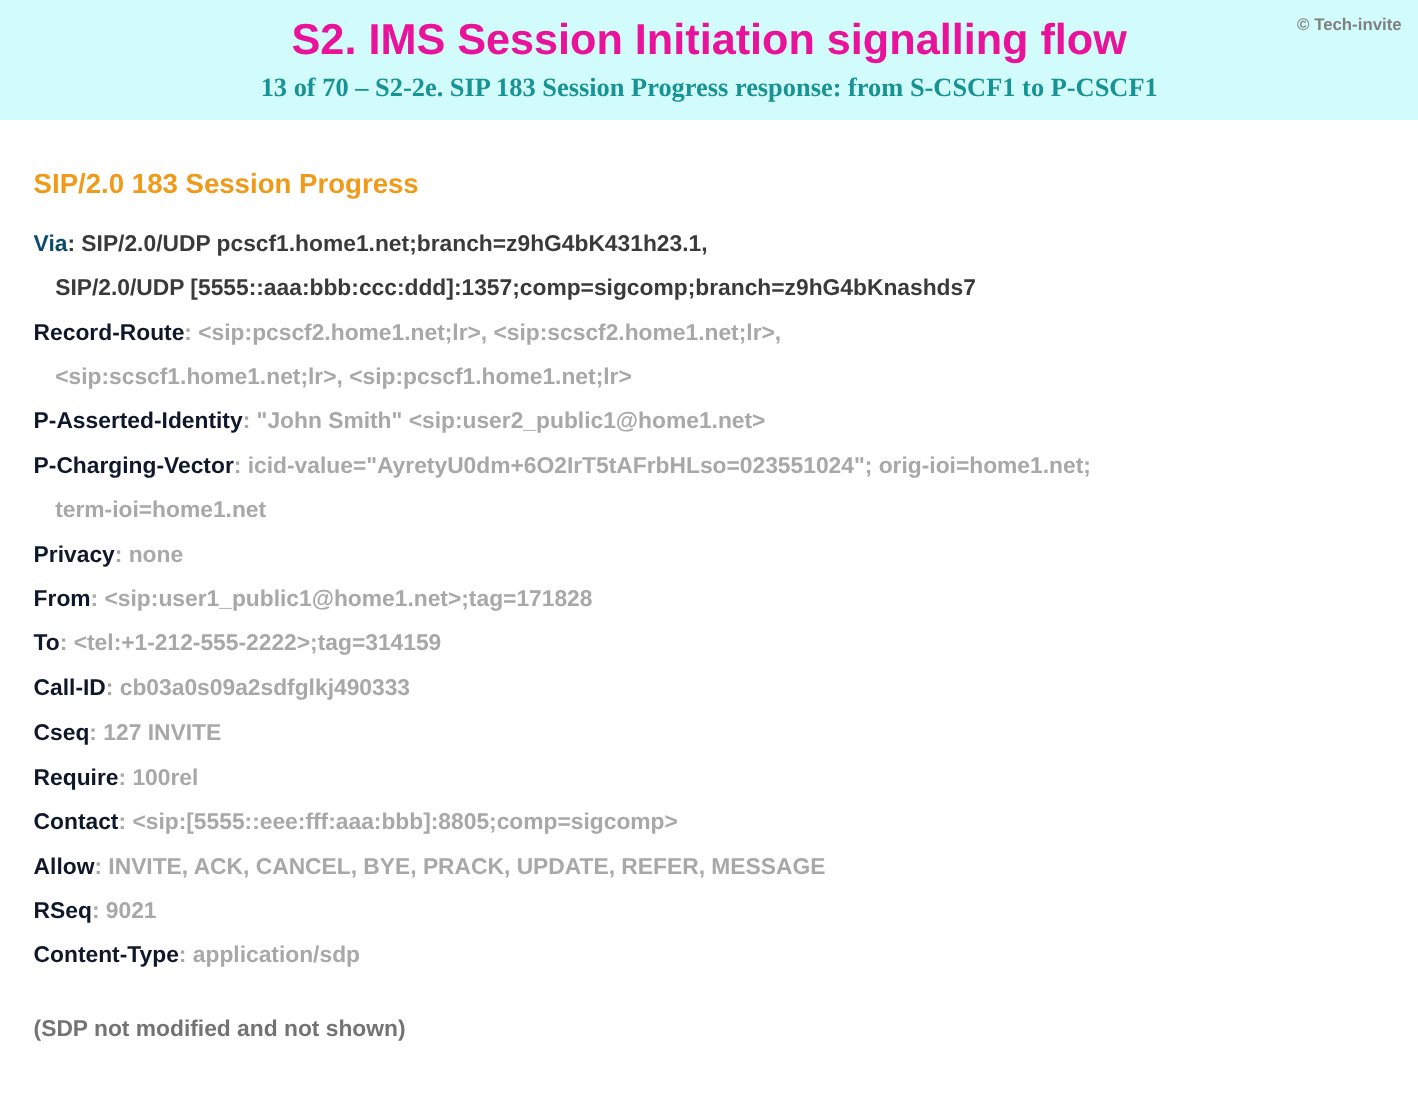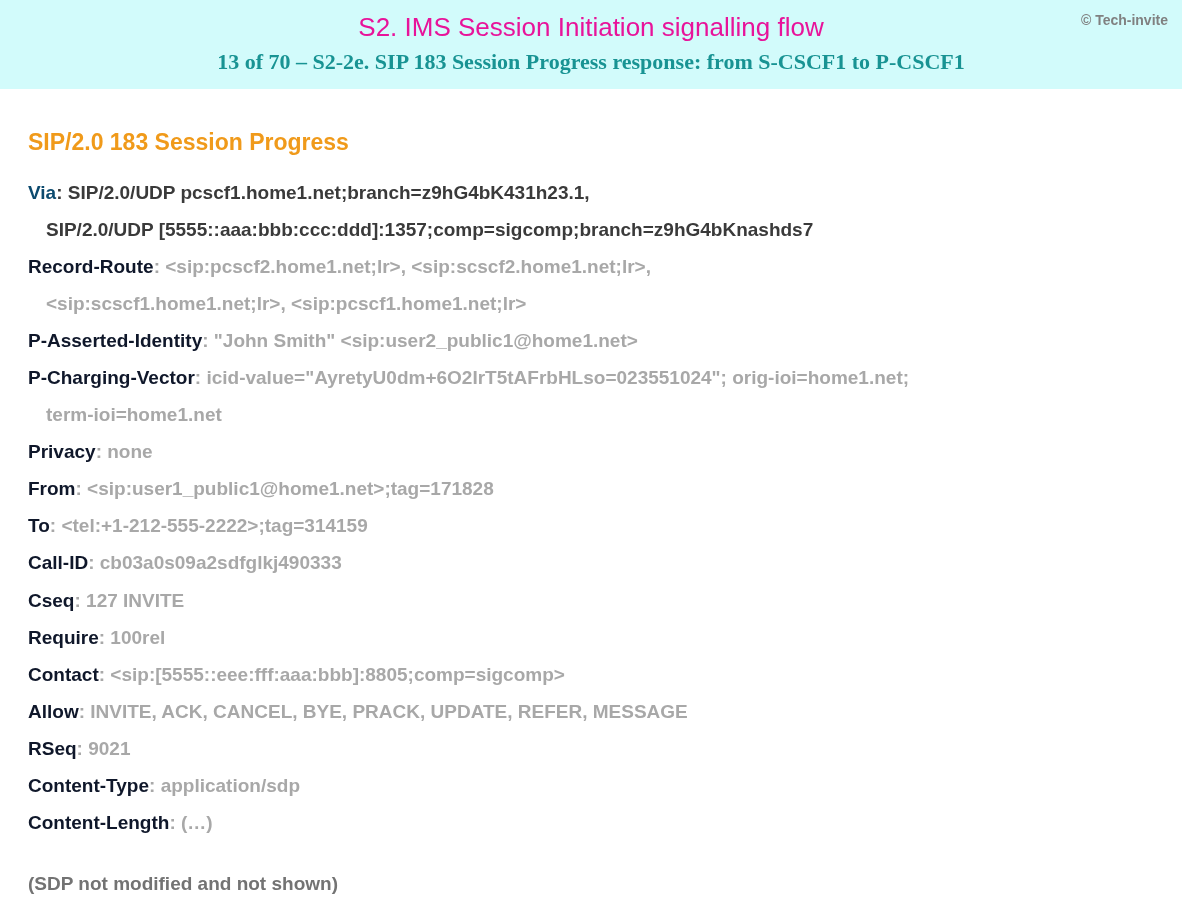--- a/index.html
+++ b/index.html
@@ -23,22 +23,22 @@
     .copyright {
       position: absolute;
       top: 12px;
       right: 14px;
       font-size: 14px;
       color: #808080;
       font-weight: bold;
     }
     .title-main {
       color: #e8139a;
-      font-size: 26px;
-      font-weight: normal;
+      font-size: 36px;
+      font-weight: bold;
       margin-bottom: 6px;
     }
     .title-sub {
       color: #189393;
       font-size: 22px;
       font-weight: bold;
       font-family: Liberation Serif, serif;
     }
     .content {
       padding: 40px 28px 20px 28px;
@@ -149,19 +149,16 @@
   </div>
 
   <div class="sip-line">
     <span class="hdr-gray">RSeq</span><span class="val-gray">: </span><span class="val-gray">9021</span>
   </div>
 
   <div class="sip-line">
     <span class="hdr-gray">Content-Type</span><span class="val-gray">: </span><span class="val-gray">application/sdp</span>
   </div>
 
-  <div class="sip-line">
-    <span class="hdr-gray">Content-Length</span><span class="val-gray">: </span><span class="val-gray">(…)</span>
-  </div>
 
   <div class="sdp-note">(SDP not modified and not shown)</div>
 
 </div>
 
 </body></html>

